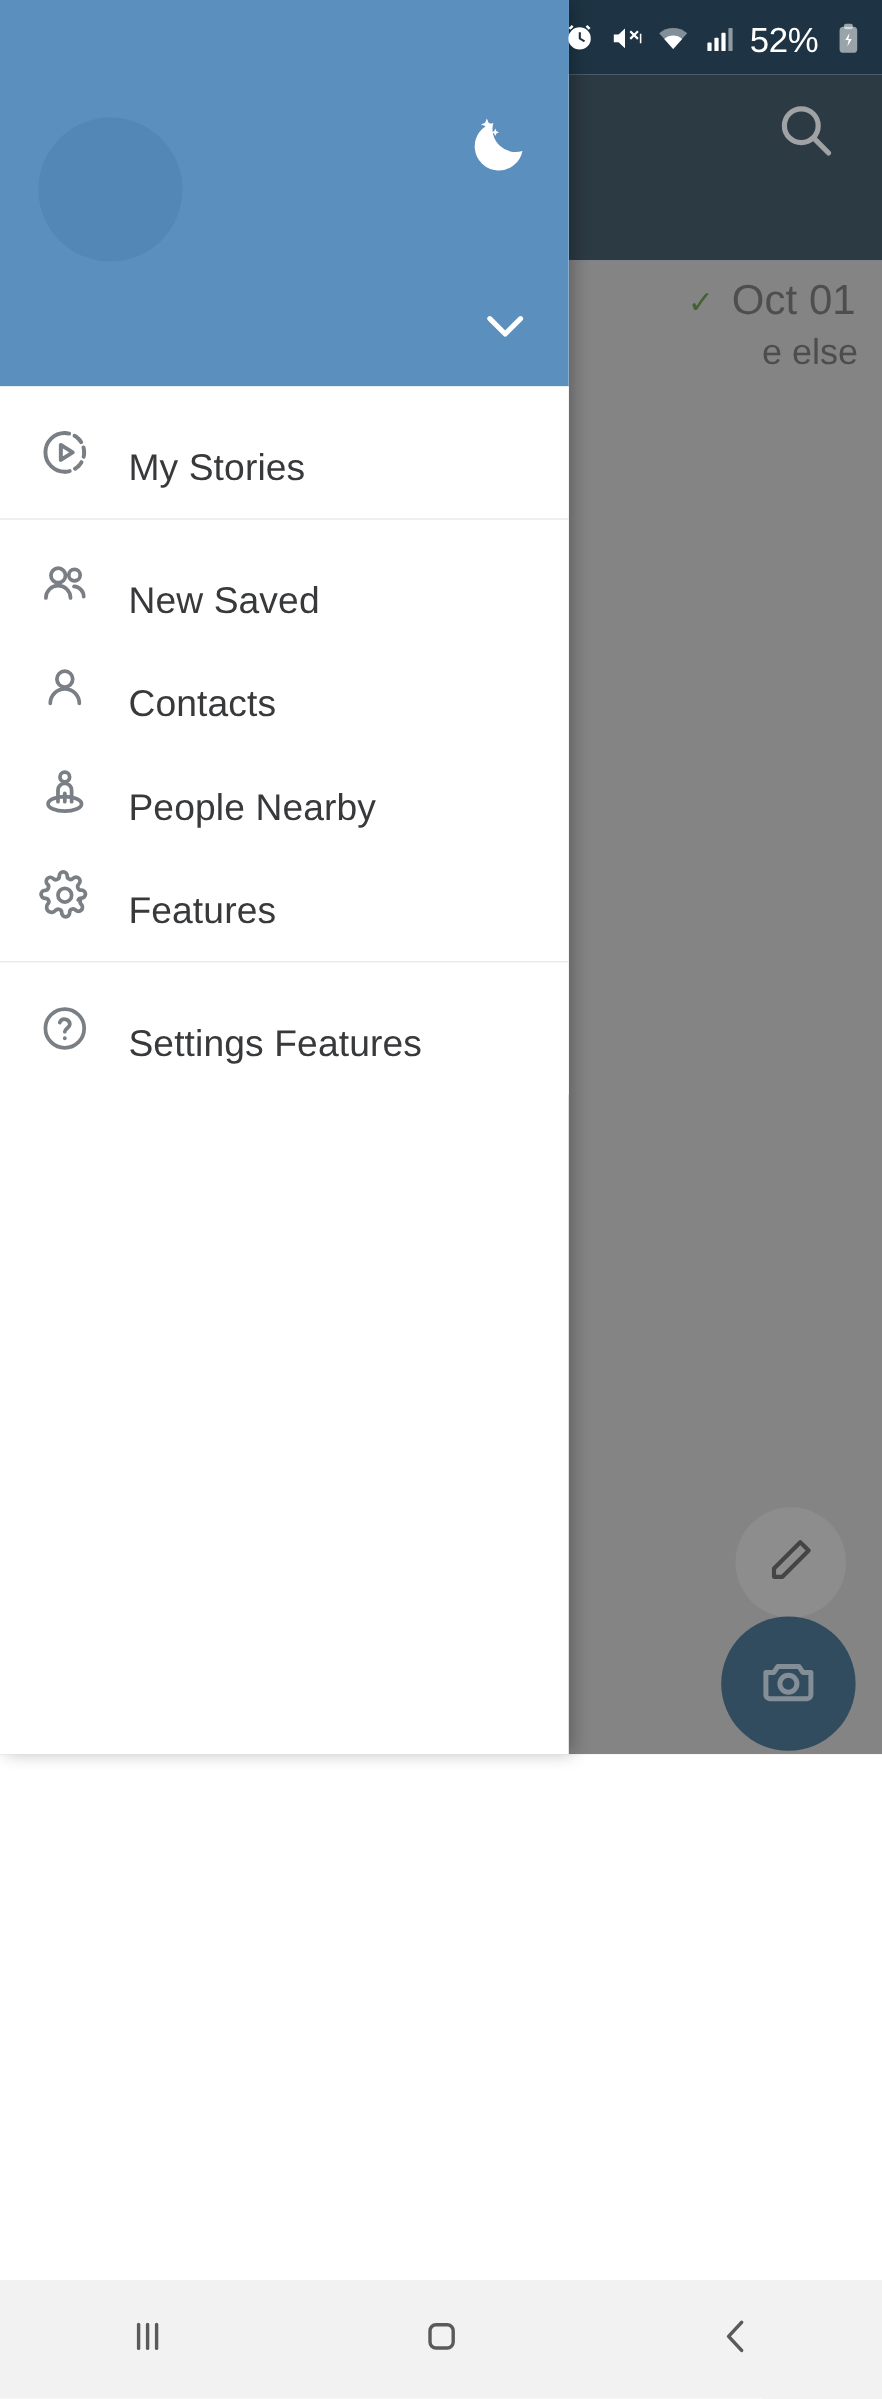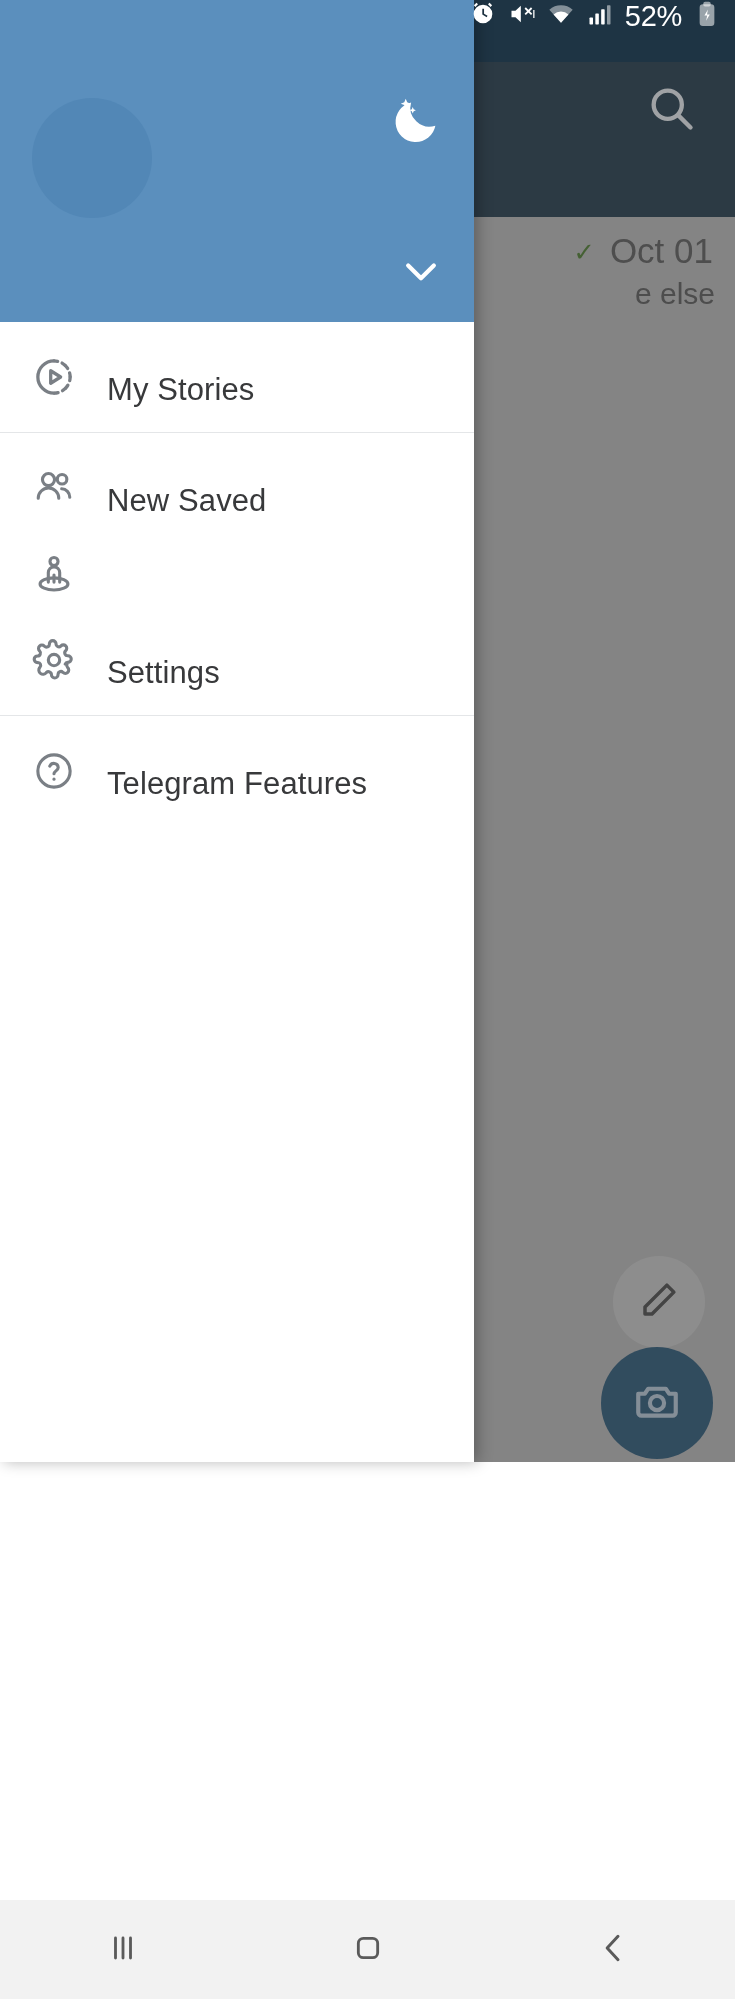--- a/index.html
+++ b/index.html
@@ -148,21 +148,21 @@
     width: 735px; height: 62px;
     pointer-events: none;
   }
   #statusbar .sb-left-bg {
     position: absolute; left: 0; top: 0; width: 474px; height: 62px;
     background: #5b8fbd;
   }
   #statusbar .sb-icons {
     position: absolute; right: 14px; top: 0;
     height: 69px;
-    display: flex; gap: 11px;
+    display: flex; align-items: center; gap: 11px;
     color: #ffffff;
   }
   #statusbar .sb-icons svg { width: 28px; height: 28px; color:#ffffff; }
   #statusbar .sb-battery-text {
     font-size: 29px; color: #ffffff;
     font-family: "Liberation Sans", sans-serif;
     letter-spacing: -0.3px;
   }
 
   
@@ -291,62 +291,72 @@
             <svg viewBox="0 0 24 24" fill="none" stroke="currentColor" stroke-width="1.7" stroke-linecap="round" stroke-linejoin="round" width="44" height="44">
               <circle cx="9" cy="7.4" r="3.3"></circle>
               <circle cx="16.4" cy="7.2" r="2.6"></circle>
               <path d="M3.4 17.6a5.6 5.6 0 0 1 11.2 0"></path>
               <path d="M16.2 12.4a4.6 4.6 0 0 1 4.4 4.6"></path>
             </svg>
           </span>
           <span class="item-label">New Saved</span>
         </div>
 
+        <div class="menu-item">
+          <span class="icon-slot">
+            <svg viewBox="0 0 24 24" fill="none" stroke="currentColor" stroke-width="1.7" stroke-linecap="round" stroke-linejoin="round" width="44" height="44">
+              <circle cx="12" cy="7.6" r="3.6"></circle>
+              <path d="M5.4 18.6a6.6 6.6 0 0 1 13.2 0"></path>
+            </svg>
+          </span>
+          <span class="item-label">Contacts</span>
+        </div>
 
 
         <div class="menu-item">
           <span class="icon-slot">
             <svg viewBox="0 0 24 24" fill="none" stroke="currentColor" stroke-width="1.7" stroke-linecap="round" stroke-linejoin="round" width="44" height="44">
               <circle cx="12" cy="5.2" r="2.2"></circle>
               <path d="M8.9 16.4v-5.2a3.1 3.1 0 0 1 3.1-3.1 3.1 3.1 0 0 1 3.1 3.1v5.2"></path>
               <path d="M12 12.6v3.8"></path>
               <ellipse cx="12" cy="17.4" rx="7.6" ry="3.3"></ellipse>
             </svg>
           </span>
+          <span class="item-label">People Nearby</span>
         </div>
 
 
         <div class="menu-item">
           <span class="icon-slot">
             <svg viewBox="0 0 24 24" fill="none" stroke="currentColor" stroke-width="1.7" stroke-linecap="round" stroke-linejoin="round" width="44" height="44">
               <circle cx="12" cy="12" r="3.1"></circle>
               <path d="M19.1 14.4a1.5 1.5 0 0 0 .3 1.7l.1.1a1.8 1.8 0 1 1-2.6 2.6l-.1-.1a1.5 1.5 0 0 0-1.7-.3 1.5 1.5 0 0 0-.9 1.4v.2a1.8 1.8 0 1 1-3.6 0v-.1a1.5 1.5 0 0 0-1-1.4 1.5 1.5 0 0 0-1.7.3l-.1.1A1.8 1.8 0 1 1 4.2 16.1l.1-.1a1.5 1.5 0 0 0 .3-1.7 1.5 1.5 0 0 0-1.4-.9h-.2a1.8 1.8 0 1 1 0-3.6h.1a1.5 1.5 0 0 0 1.4-1 1.5 1.5 0 0 0-.3-1.7l-.1-.1A1.8 1.8 0 1 1 6.7 4.4l.1.1a1.5 1.5 0 0 0 1.7.3h.1a1.5 1.5 0 0 0 .9-1.4v-.2a1.8 1.8 0 1 1 3.6 0v.1a1.5 1.5 0 0 0 .9 1.4 1.5 1.5 0 0 0 1.7-.3l.1-.1a1.8 1.8 0 1 1 2.6 2.6l-.1.1a1.5 1.5 0 0 0-.3 1.7v.1a1.5 1.5 0 0 0 1.4.9h.2a1.8 1.8 0 1 1 0 3.6h-.1a1.5 1.5 0 0 0-1.4.9z"></path>
             </svg>
           </span>
-          <span class="item-label">Settings</span>
+          <span class="item-label">Features</span>
         </div>
 
         <div class="group-pad-bot"></div>
       </div>
 
       <div class="menu-sep"></div>
 
       <div class="menu-group">
         <div class="group-pad-top"></div>
 
 
         <div class="menu-item">
           <span class="icon-slot">
             <svg viewBox="0 0 24 24" fill="none" stroke="currentColor" stroke-width="1.7" stroke-linecap="round" stroke-linejoin="round" width="44" height="44">
               <circle cx="12" cy="12" r="8.8"></circle>
               <path d="M9.7 9.3a2.4 2.4 0 0 1 4.6.8c0 1.6-2.3 2-2.3 3.4"></path>
               <line x1="12" y1="16.4" x2="12" y2="16.5"></line>
             </svg>
           </span>
-          <span class="item-label">Telegram Features</span>
+          <span class="item-label">Settings Features</span>
         </div>
 
         <div class="group-pad-bot"></div>
       </div>
 
     </div>
   </div>
 
   <div id="statusbar">
     <div class="sb-left-bg"></div>

